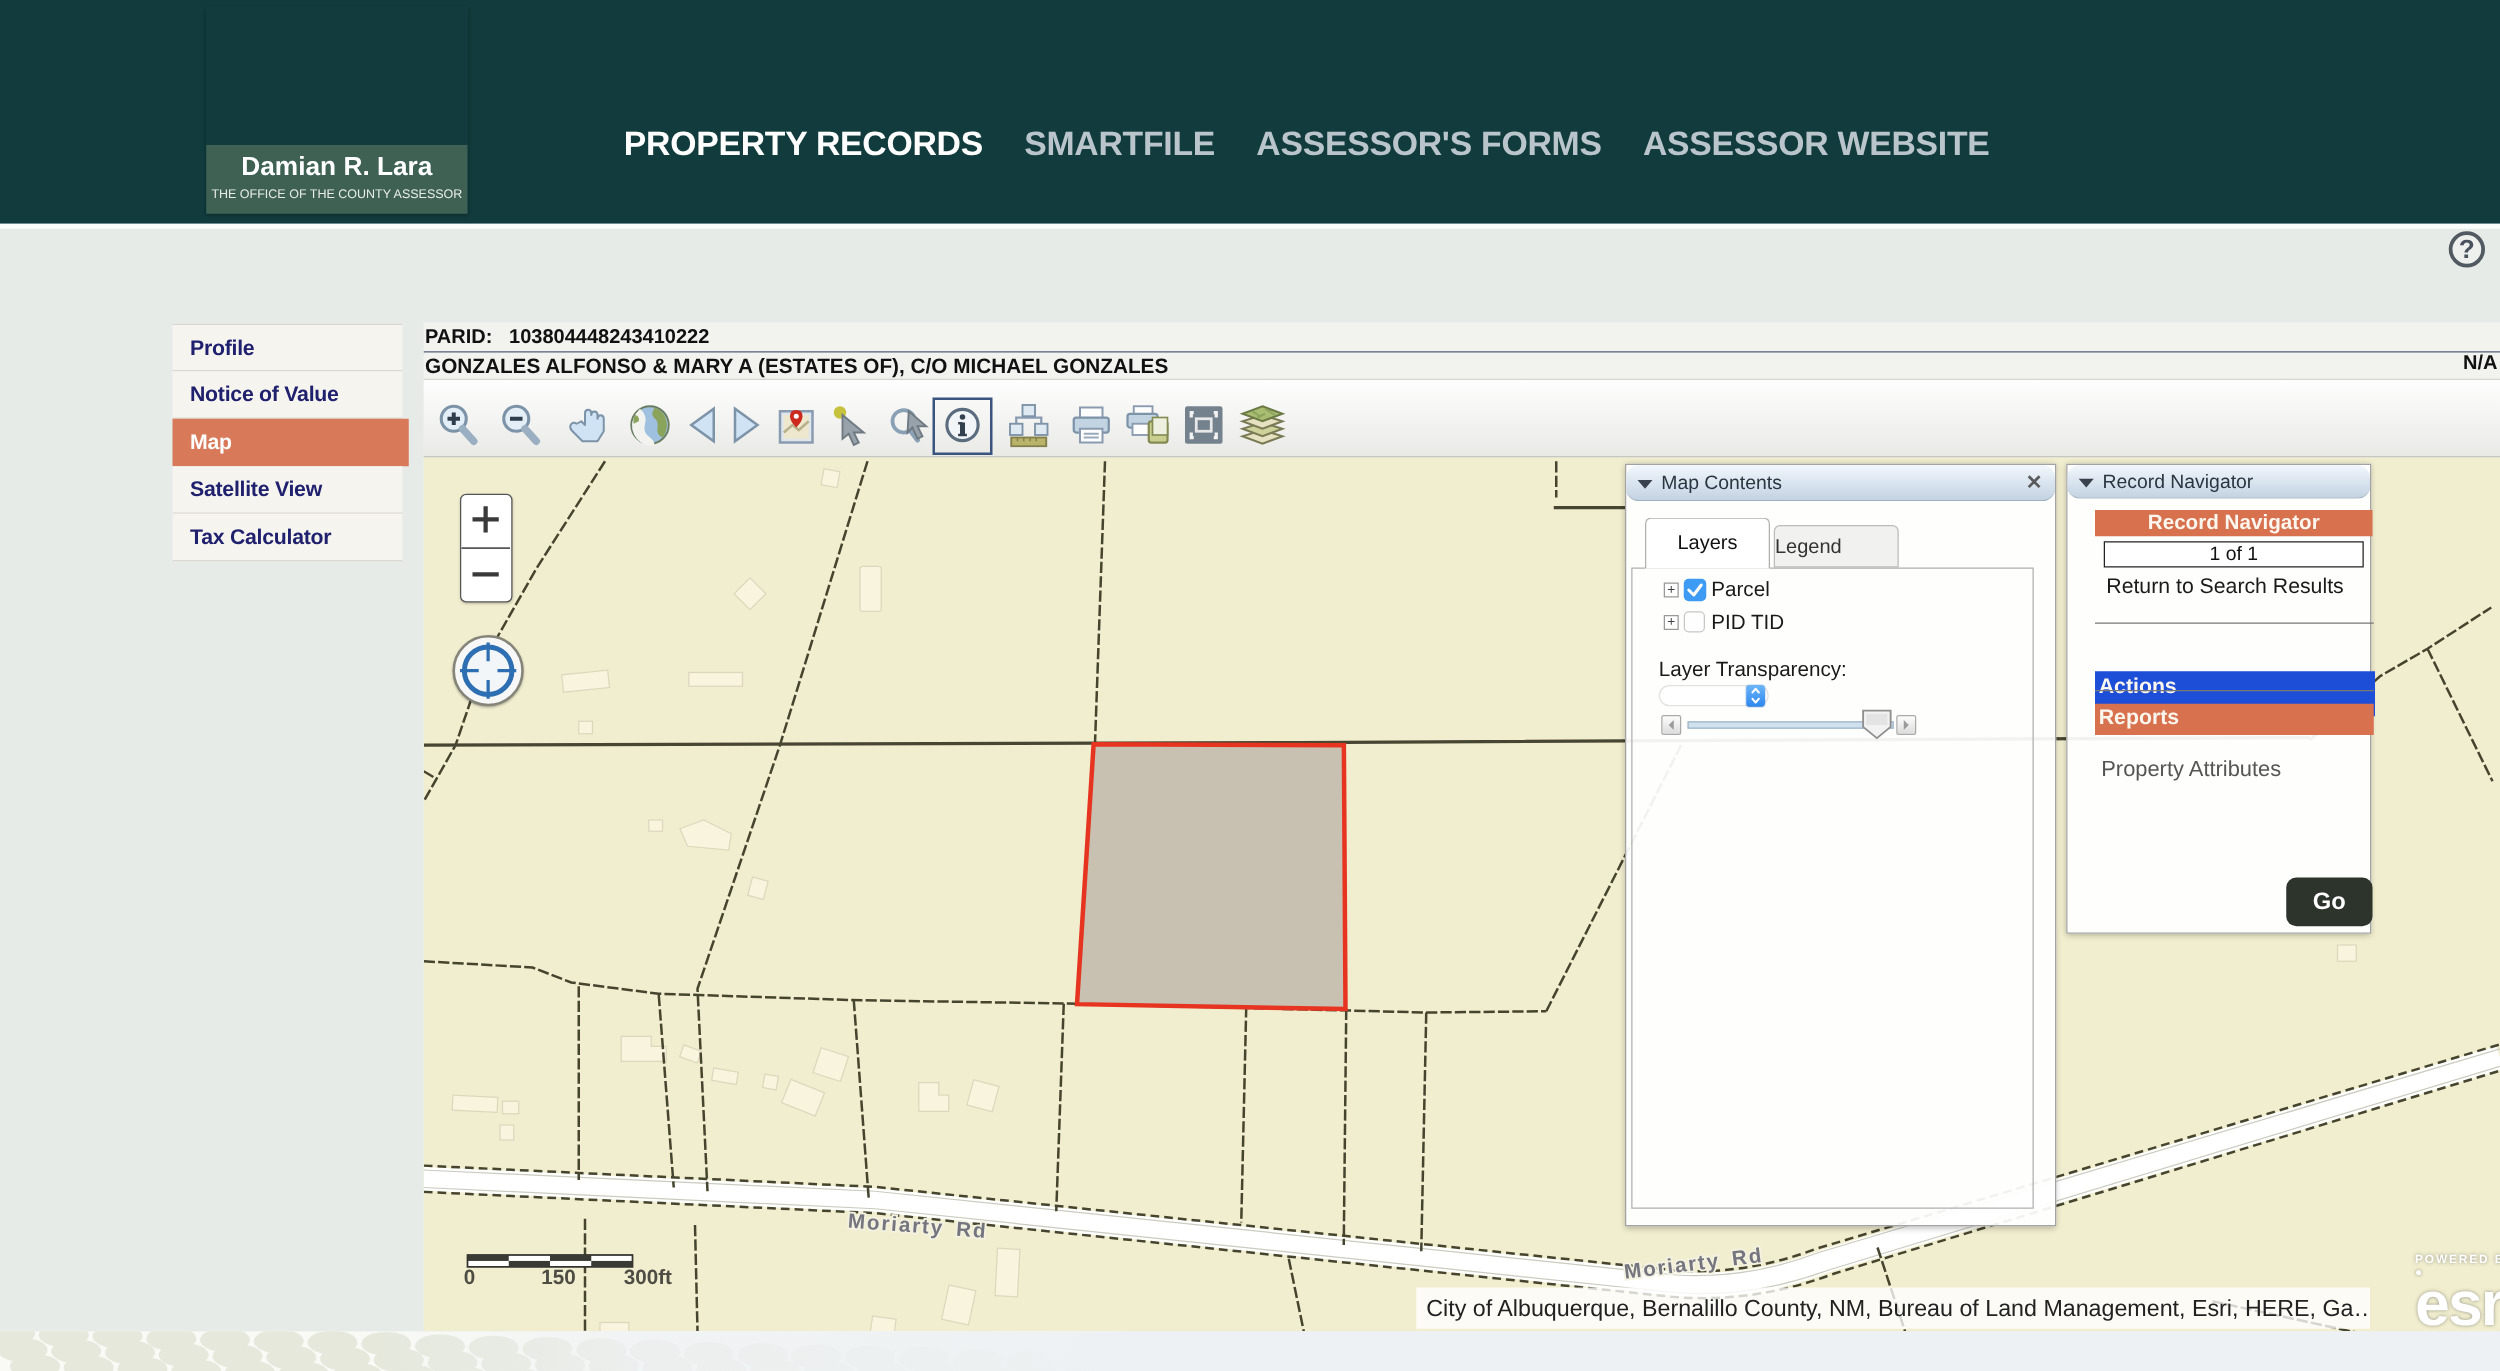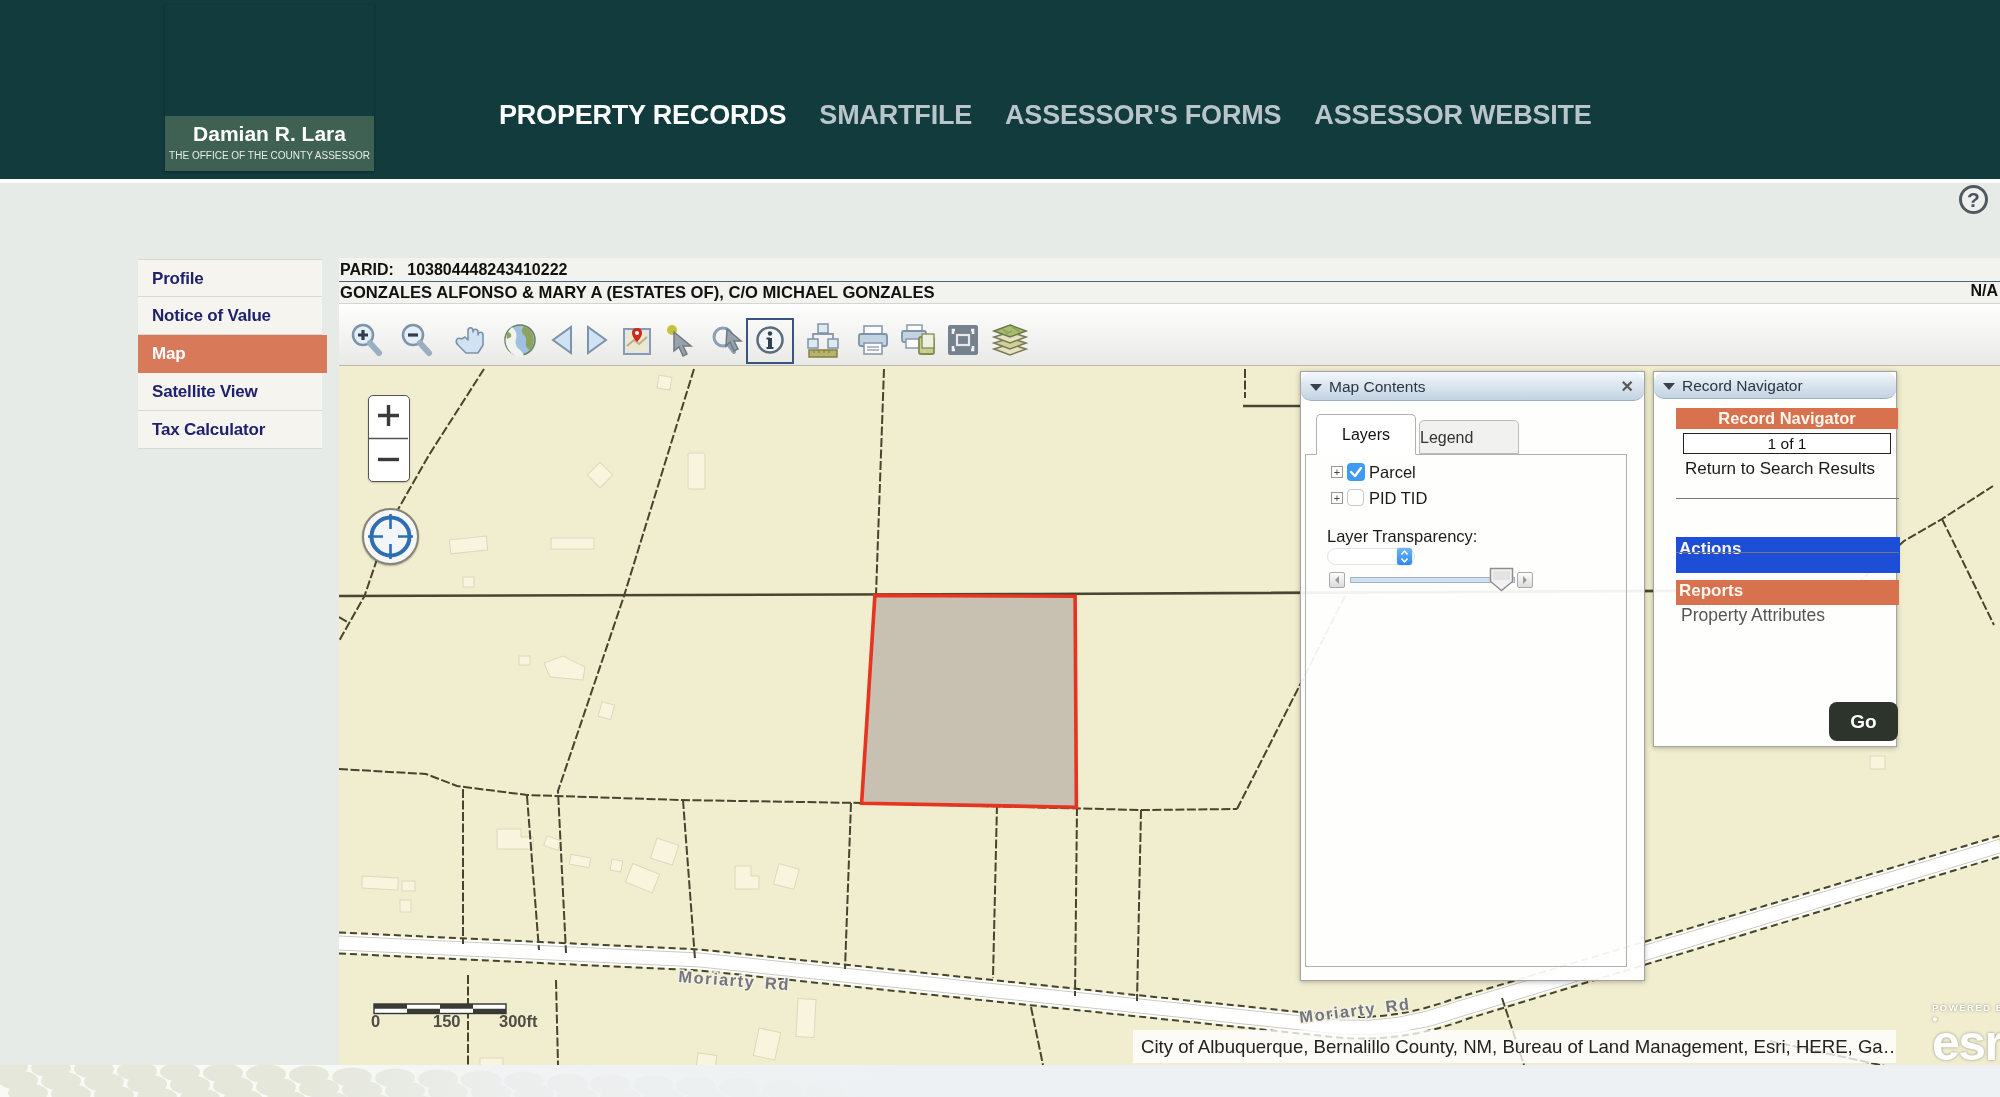--- a/index.html
+++ b/index.html
@@ -331,21 +331,21 @@
 </div>
 
 <div class="panel rn">
   <div class="phead" style="height:27px; line-height:27px;"><span class="tri" style="top:11px;"></span>Record Navigator</div>
   <div style="position:absolute; left:22px; top:36px; width:222px; height:21px; background:#d8714e; color:#fbf6ee; font-weight:bold; font-size:16.5px; text-align:center; line-height:21px;">Record Navigator</div>
   <div style="position:absolute; left:29px; top:61px; width:208px; height:21px; background:#fff; border:1.5px solid #222; font-size:15.5px; text-align:center; line-height:19px; color:#111;">1 of 1</div>
   <div style="position:absolute; left:0; top:87px; width:252px; font-size:17px; text-align:center; color:#1a1a1a;">Return to Search Results</div>
   <div style="position:absolute; left:22px; top:126px; width:223px; height:1px; background:#777;"></div>
   <div style="position:absolute; left:22px; top:137px; width:224px; height:36px; background:#1d4ed8; color:#fbf6ee; font-weight:bold; font-size:17px; padding:2px 0 0 3px;margin-top:28px;">Actions</div>
   <div style="position:absolute; left:22px; top:180px; width:223px; height:1px; background:#777;"></div>
-  <div style="position:absolute; left:22px; top:191px; width:223px; height:25px; background:#d8714e; color:#fbf6ee; font-weight:bold; font-size:17px; padding:1px 0 0 3px;margin-top:17px;">Reports</div>
+  <div style="position:absolute; left:22px; top:191px; width:223px; height:25px; background:#d8714e; color:#fbf6ee; font-weight:bold; font-size:17px; padding:1px 0 0 3px;">Reports</div>
   <div style="position:absolute; left:27px; top:233px; font-size:17.5px; color:#555;">Property Attributes</div>
   <div style="position:absolute; left:175px; top:330px; width:69px; height:39px; background:#2d342c; border-radius:8px; color:#fff; font-weight:bold; font-size:19px; text-align:center; line-height:39px;">Go</div>
 </div>
 
 <div class="footer" style="position:absolute; left:0; top:1065px; width:2000px; height:32px; background:#eef1f3; overflow:hidden;">
   <svg width="900" height="32" viewBox="0 0 900 32">
       <rect x="0" y="0" width="900" height="32" fill="#f9faf6"></rect>
       <g fill="#e3e6d9" opacity="0.9">
         <ellipse cx="8" cy="2" rx="20" ry="9.5"></ellipse>
         <ellipse cx="51" cy="3" rx="20" ry="9.5"></ellipse>

